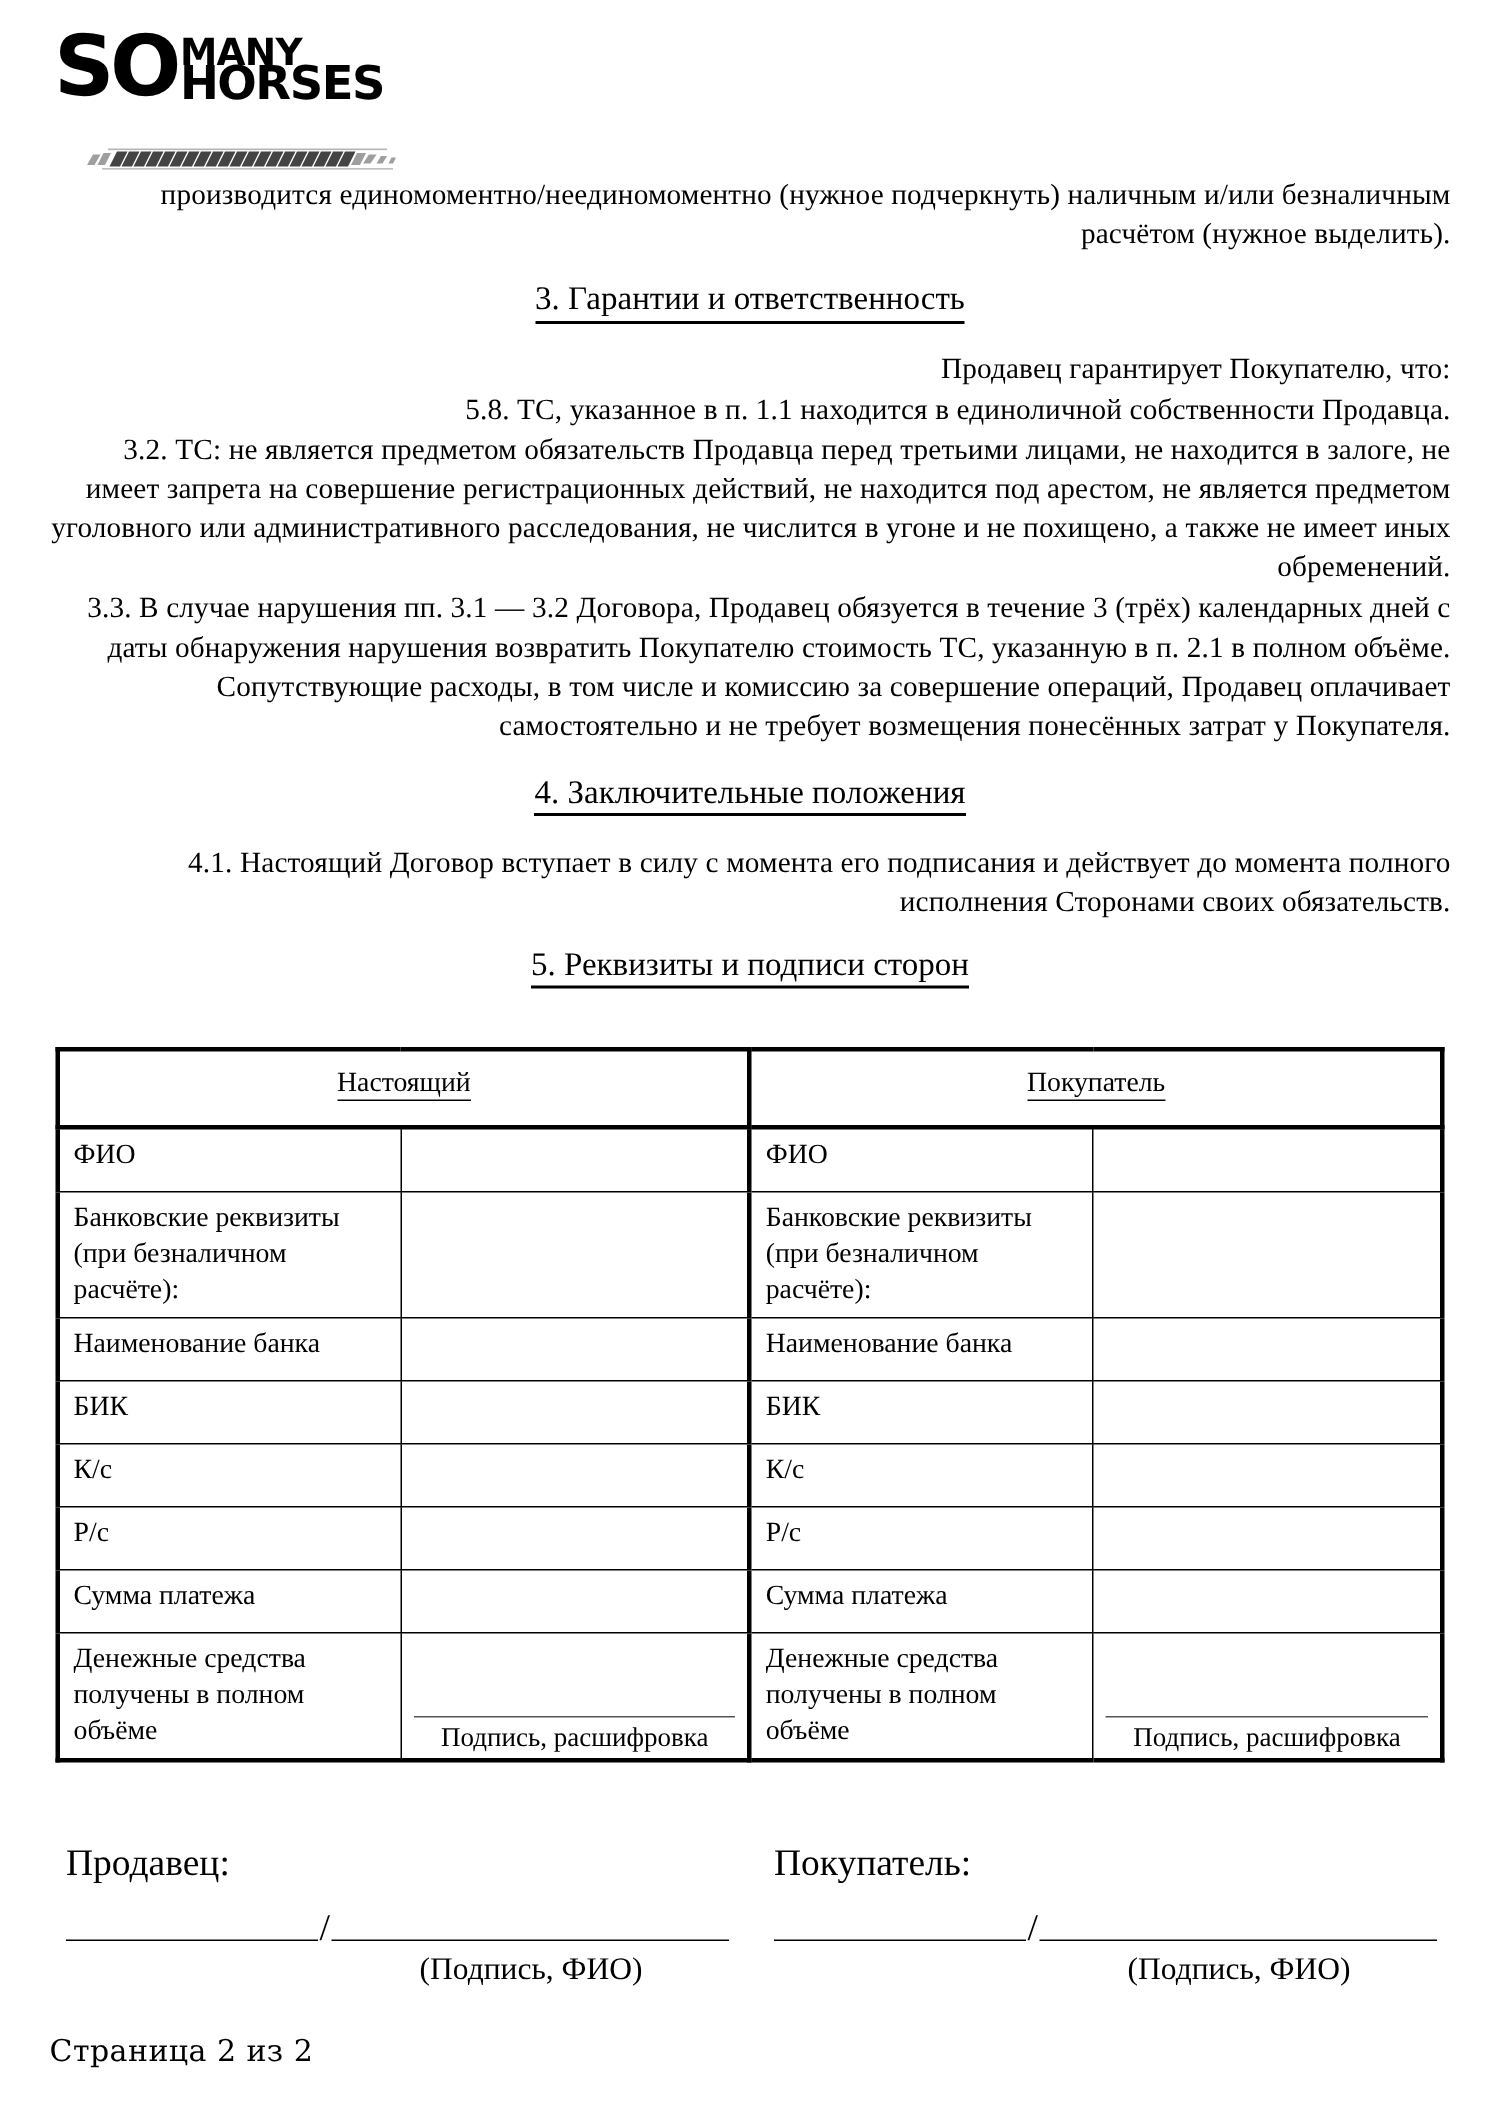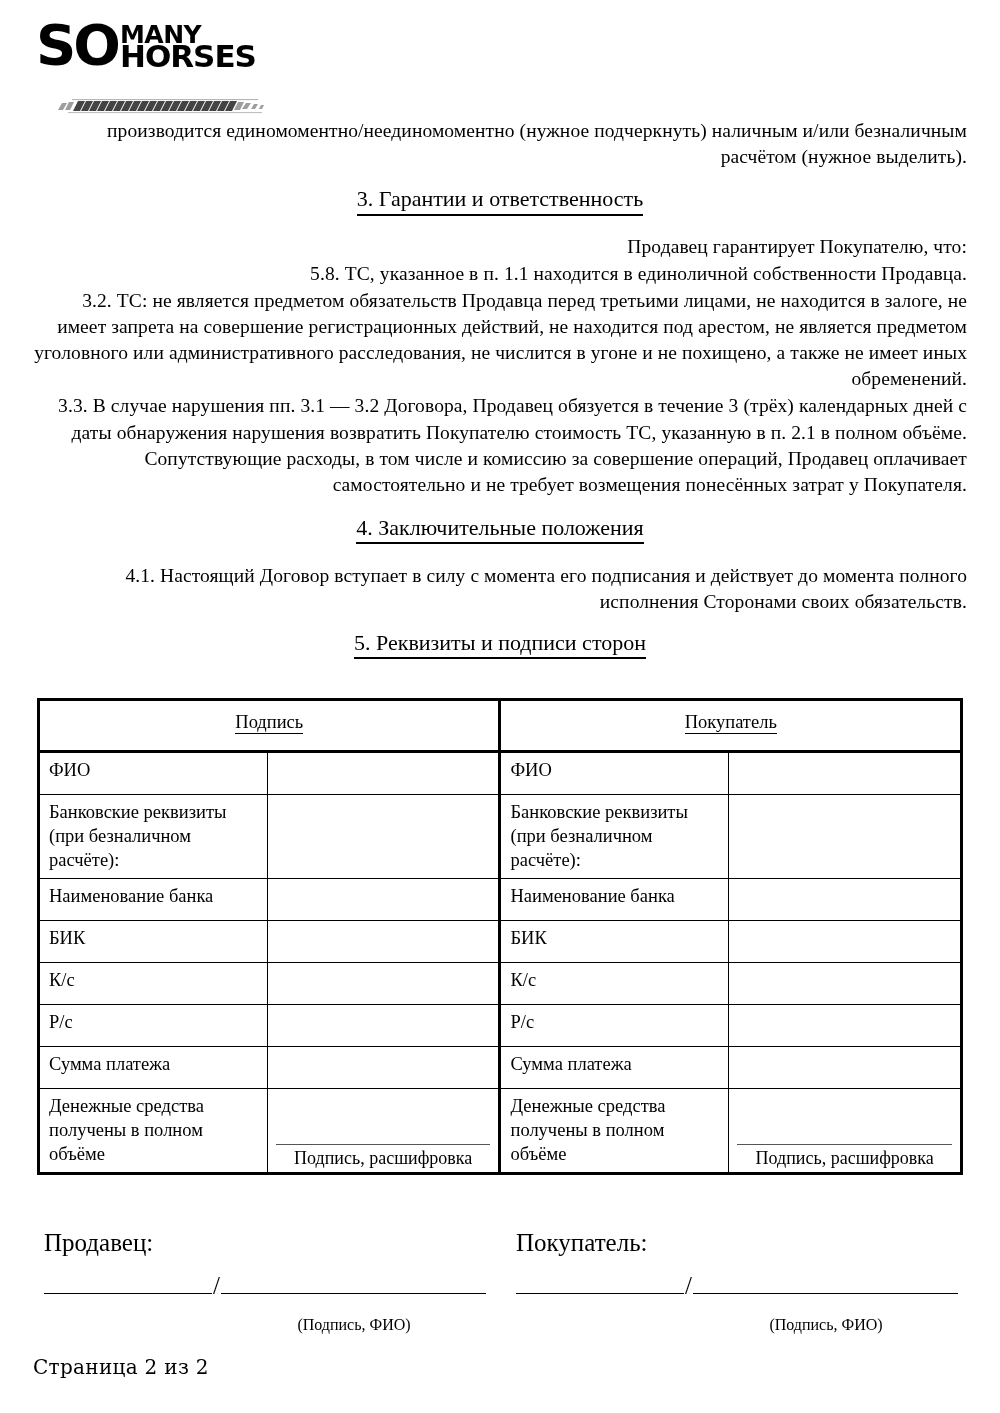--- a/index.html
+++ b/index.html
@@ -189,22 +189,22 @@
     line-height: 0.8;
     margin: 0 1px 0 1px;
     transform: translateY(2px);
   }
   .sign-line-b {
     border-bottom: 1.6px solid #000;
     height: 1px;
     flex: 1;
   }
   .sign-caption {
-    font-size: 16px;
-    margin-top: 22px;
+    font-size: 21px;
+    margin-top: 6px;
     padding-left: 160px;
     width: 300px;
     text-align: center;
   }
 
   
   .footer {
     position: absolute;
     left: 33px;
     top: 1355px;
@@ -294,21 +294,21 @@
     <table class="req">
       <colgroup>
         <col style="width:24.8%">
         <col style="width:25.2%">
         <col style="width:24.8%">
         <col style="width:25.2%">
       </colgroup>
       <tbody>
         <tr>
           <td class="head outer-top outer-left col-sep-left" colspan="2">
-            <span>Подпись</span>
+            <span>Настоящий</span>
           </td>
           <td class="head outer-top outer-right col-sep-right" colspan="2">
             <span>Покупатель</span>
           </td>
         </tr>
 
         <tr>
           <td class="label outer-left">ФИО</td>
           <td class="value col-sep-left"></td>
           <td class="label col-sep-right">ФИО</td>

